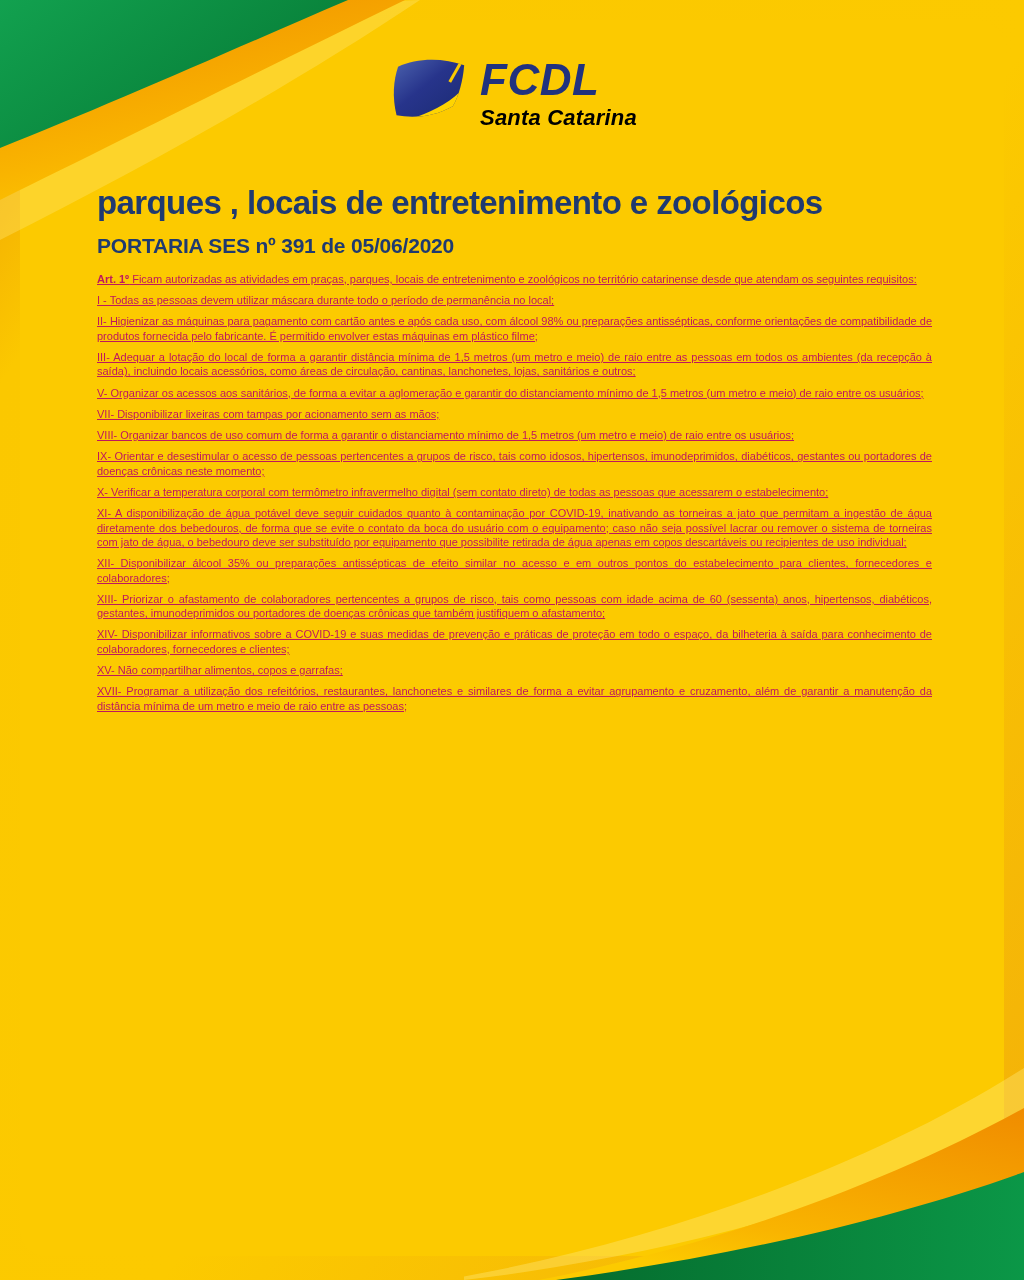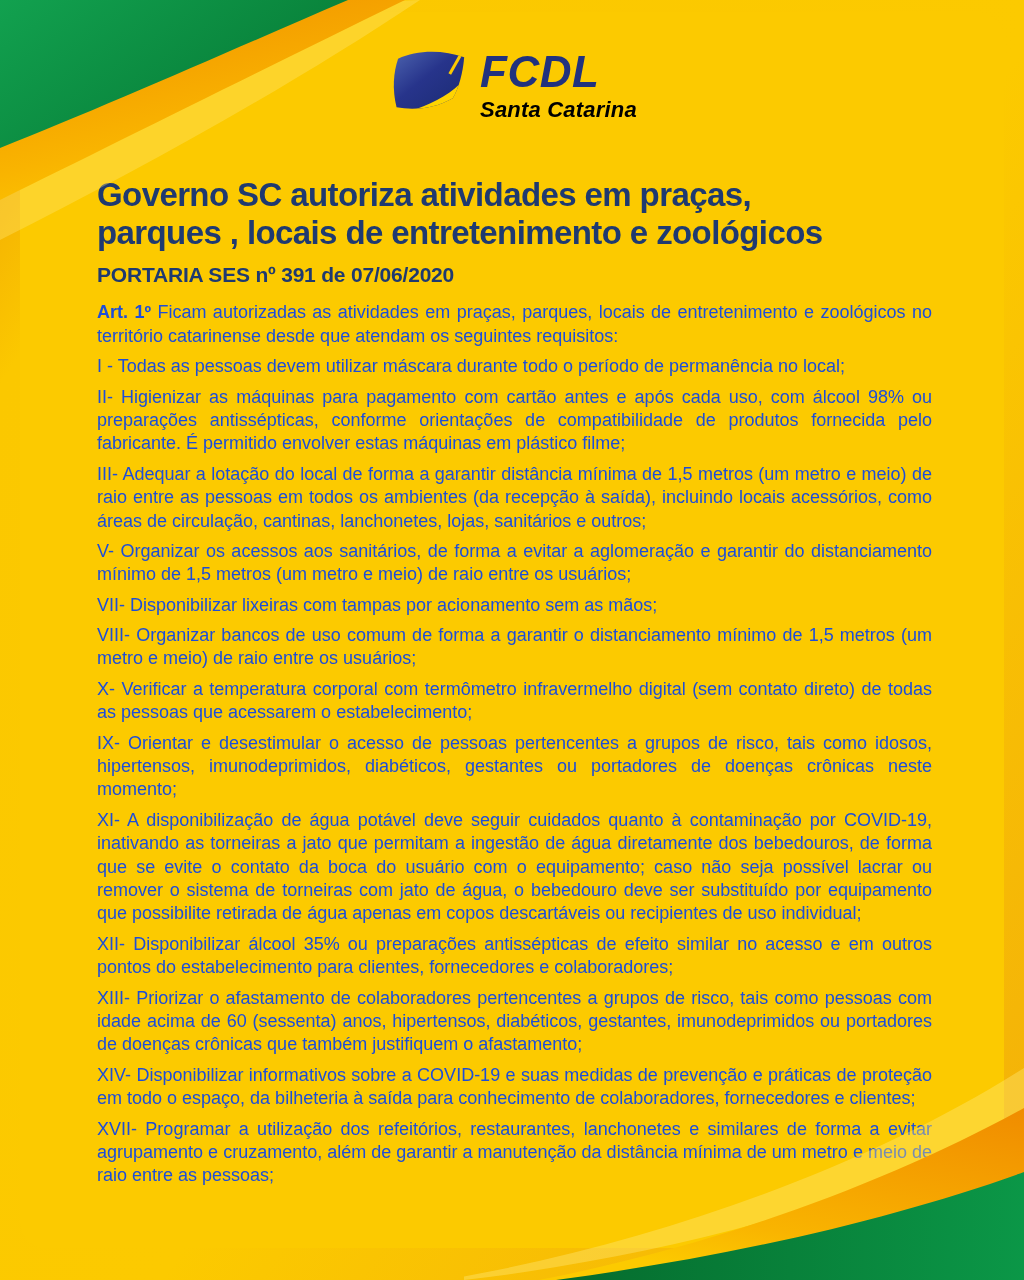--- a/index.html
+++ b/index.html
@@ -7,21 +7,21 @@
     width:1024px;height:1280px;
     font-family:"Liberation Sans",sans-serif;
     background:linear-gradient(125deg,#ef9d06 0%,#fbc800 14%,#fcca00 55%,#f3b009 100%);
     position:relative;overflow:hidden;
   }
   .poster{position:absolute;inset:0;}
   .corner-svg{position:absolute;display:block;pointer-events:none;}
   .corner-tl{top:0;left:0;}
   .corner-br{bottom:0;right:0;}
   .card{
-    position:absolute;left:20px;top:12px;width:984px;height:1236px;
+    position:absolute;left:20px;top:20px;width:984px;height:1236px;
     background:#fcca00;border-radius:26px;z-index:1;
     box-sizing:border-box;padding:36px 72px 0 77px;
   }
   .logo-row{
     display:flex;justify-content:center;align-items:flex-start;
     gap:12px;margin:0 auto 0 auto;width:260px;
   }
   .logo-flag{flex:0 0 auto;}
   .logo-text{display:flex;flex-direction:column;padding-top:2px;}
   .logo-fcdl{
@@ -36,22 +36,23 @@
     margin:54px 0 0 0;color:#1f3a70;font-weight:700;
     font-size:33px;line-height:1.14;letter-spacing:-0.6px;
   }
   .title .tline{display:block;white-space:nowrap;}
   .portaria{
     margin:12px 0 0 0;color:#1f3a70;font-weight:700;
     font-size:21px;letter-spacing:-0.2px;
   }
   .doc-body{margin-top:14px;}
   .doc-body p{
-    margin:0 0 7px 0;color:#1d4ed8;font-size:18px;line-height:1.3;
+    margin:0 0 7px 0;color:#be185d;font-size:11px;line-height:1.3;
     text-align:justify;
+    text-decoration:underline;
   }
   .doc-body p .art-label{font-weight:700;}
 </style>
 </head>
 <body>
 
 <div class="poster">
 
   <div class="card">
 
@@ -78,43 +79,43 @@
           <path d="M92,6 L76,34" stroke="#fcca00" stroke-width="4" fill="none"></path>
         </g>
       </svg>
       <div class="logo-text">
         <span class="logo-fcdl">FCDL</span>
         <span class="logo-region">Santa Catarina</span>
       </div>
     </div>
 
     <h1 class="title">
-      <span class="tline">Governo SC autoriza atividades em praças,</span>
       <span class="tline">parques , locais de entretenimento e zoológicos</span>
     </h1>
 
-    <h2 class="portaria">PORTARIA SES nº 391 de 07/06/2020</h2>
+    <h2 class="portaria">PORTARIA SES nº 391 de 05/06/2020</h2>
 
     <div class="doc-body">
       <p>
         <span class="art-label">Art. 1º</span><span> Ficam autorizadas as atividades em praças, parques, locais de entretenimento e zoológicos no território catarinense desde que atendam os seguintes requisitos:</span>
       </p>
       <div>
           <p>I - Todas as pessoas devem utilizar máscara durante todo o período de permanência no local;</p>
           <p>II- Higienizar as máquinas para pagamento com cartão antes e após cada uso, com álcool 98% ou preparações antissépticas, conforme orientações de compatibilidade de produtos fornecida pelo fabricante. É permitido envolver estas máquinas em plástico filme;</p>
           <p>III- Adequar a lotação do local de forma a garantir distância mínima de 1,5 metros (um metro e meio) de raio entre as pessoas em todos os ambientes (da recepção à saída), incluindo locais acessórios, como áreas de circulação, cantinas, lanchonetes, lojas, sanitários e outros;</p>
           <p>V- Organizar os acessos aos sanitários, de forma a evitar a aglomeração e garantir do distanciamento mínimo de 1,5 metros (um metro e meio) de raio entre os usuários;</p>
           <p>VII- Disponibilizar lixeiras com tampas por acionamento sem as mãos;</p>
           <p>VIII- Organizar bancos de uso comum de forma a garantir o distanciamento mínimo de 1,5 metros (um metro e meio) de raio entre os usuários;</p>
+          <p>IX- Orientar e desestimular o acesso de pessoas pertencentes a grupos de risco, tais como idosos, hipertensos, imunodeprimidos, diabéticos, gestantes ou portadores de doenças crônicas neste momento;</p>
           <p>X- Verificar a temperatura corporal com termômetro infravermelho digital (sem contato direto) de todas as pessoas que acessarem o estabelecimento;</p>
-          <p>IX- Orientar e desestimular o acesso de pessoas pertencentes a grupos de risco, tais como idosos, hipertensos, imunodeprimidos, diabéticos, gestantes ou portadores de doenças crônicas neste momento;</p>
           <p>XI- A disponibilização de água potável deve seguir cuidados quanto à contaminação por COVID-19, inativando as torneiras a jato que permitam a ingestão de água diretamente dos bebedouros, de forma que se evite o contato da boca do usuário com o equipamento; caso não seja possível lacrar ou remover o sistema de torneiras com jato de água, o bebedouro deve ser substituído por equipamento que possibilite retirada de água apenas em copos descartáveis ou recipientes de uso individual;</p>
           <p>XII- Disponibilizar álcool 35% ou preparações antissépticas de efeito similar no acesso e em outros pontos do estabelecimento para clientes, fornecedores e colaboradores;</p>
           <p>XIII- Priorizar o afastamento de colaboradores pertencentes a grupos de risco, tais como pessoas com idade acima de 60 (sessenta) anos, hipertensos, diabéticos, gestantes, imunodeprimidos ou portadores de doenças crônicas que também justifiquem o afastamento;</p>
           <p>XIV- Disponibilizar informativos sobre a COVID-19 e suas medidas de prevenção e práticas de proteção em todo o espaço, da bilheteria à saída para conhecimento de colaboradores, fornecedores e clientes;</p>
+          <p>XV- Não compartilhar alimentos, copos e garrafas;</p>
           <p>XVII- Programar a utilização dos refeitórios, restaurantes, lanchonetes e similares de forma a evitar agrupamento e cruzamento, além de garantir a manutenção da distância mínima de um metro e meio de raio entre as pessoas;</p>
         </div>
 
     </div>
   </div>
 
   <svg class="corner-svg corner-tl" width="480" height="240" viewBox="0 0 480 240" style="z-index:2;" aria-hidden="true">
     <defs>
       <linearGradient id="tlOrange" x1="0" y1="0" x2="0.5" y2="1">
         <stop offset="0" stop-color="#f08c00"></stop>

